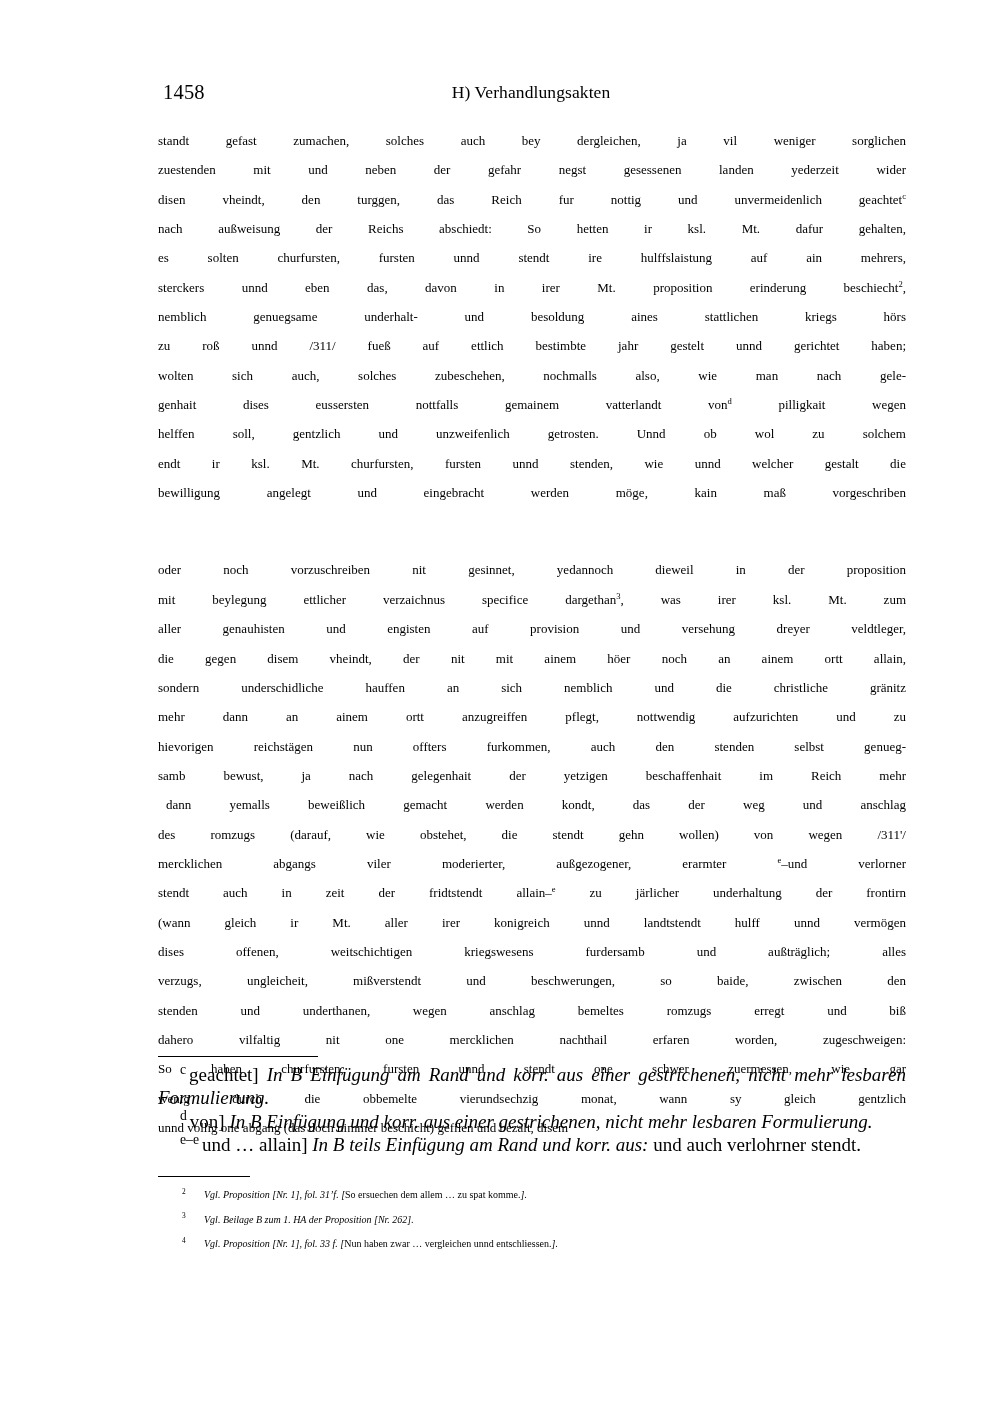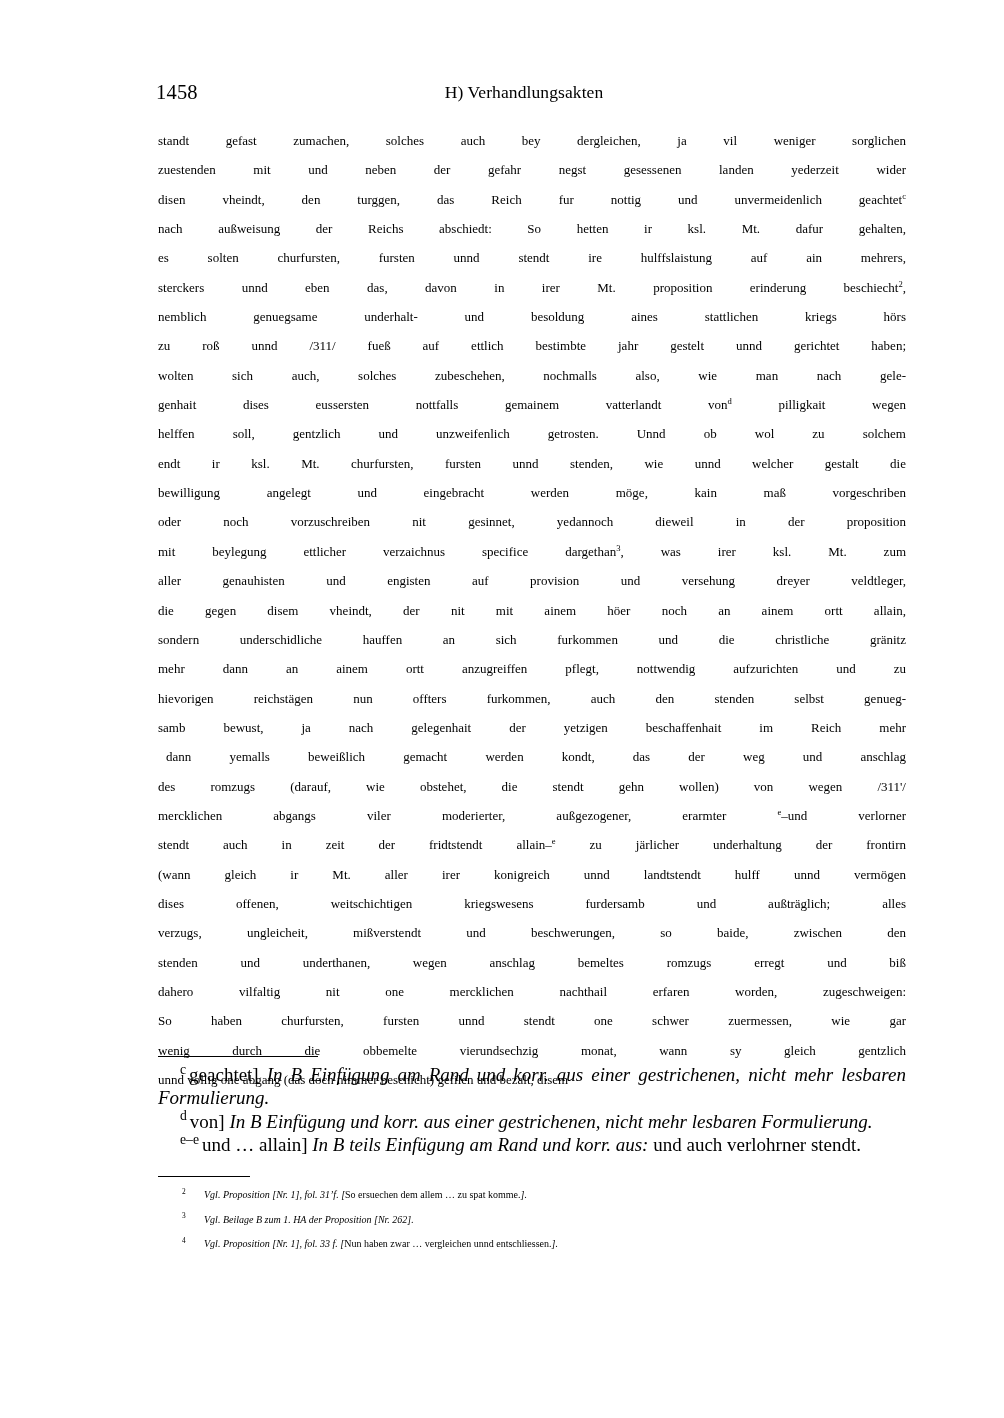--- a/index.html
+++ b/index.html
@@ -19,21 +19,21 @@
     position: absolute;
     left: 0;
     top: 0;
     width: 1004px;
     height: 1418px;
   }
 
   
   .runhead {
     position: absolute;
-    left: 156px;
+    left: 163px;
     top: 78px;
     width: 748px;
     height: 28px;
     font-size: 20.5px;
     line-height: 28px;
   }
   .runhead .folio {
     position: absolute;
     left: 0;
     top: 0;
@@ -180,25 +180,25 @@
       <span class="ln" style="white-space: nowrap; display: block;">nach außweisung der Reichs abschiedt: So hetten ir ksl. Mt. dafur gehalten,</span>
       <span class="ln" style="white-space: nowrap; display: block;">es solten churfursten, fursten unnd stendt ire hulffslaistung auf ain mehrers,</span>
       <span class="ln" style="white-space: nowrap; display: block; word-spacing: 14.225px;">sterckers unnd eben das, davon in irer Mt. proposition erinderung beschiecht<sup>2</sup>,</span>
       <span class="ln" style="white-space: nowrap; display: block; word-spacing: 19.053px;">nemblich genuegsame underhalt- und besoldung aines stattlichen kriegs hörs</span>
       <span class="ln" style="white-space: nowrap; display: block; word-spacing: 12.135px;">zu roß unnd /311/ fueß auf ettlich bestimbte jahr gestelt unnd gerichtet haben;</span>
       <span class="ln" style="white-space: nowrap; display: block;">wolten sich auch, solches zubeschehen, nochmalls also, wie man nach gele-</span>
       <span class="ln" style="white-space: nowrap; display: block; word-spacing: 18.789px;">genhait dises eussersten nottfalls gemainem vatterlandt von<sup>d</sup> pilligkait wegen</span>
       <span class="ln" style="white-space: nowrap; display: block; word-spacing: 15.17px;">helffen soll, gentzlich und unzweifenlich getrosten. Unnd ob wol zu solchem</span>
       <span class="ln" style="white-space: nowrap; display: block; word-spacing: 11.445px;">endt ir ksl. Mt. churfursten, fursten unnd stenden, wie unnd welcher gestalt die</span>
       <span class="ln" style="white-space: nowrap; display: block; word-spacing: 18.766px;">bewilligung angelegt und eingebracht werden möge, kain maß vorgeschriben</span>
-      <span class="ln" style="white-space: nowrap; display: block; word-spacing: 17.177px;">oder noch vorzuschreiben nit gesinnet, yedannoch dieweil in der proposition</span>
+      <span class="ln" style="white-space: nowrap; display: block; word-spacing: 17.177px; margin-top: 48px;">oder noch vorzuschreiben nit gesinnet, yedannoch dieweil in der proposition</span>
       <span class="ln" style="white-space: nowrap; display: block; word-spacing: 13.511px;">mit beylegung ettlicher verzaichnus specifice dargethan<sup>3</sup>, was irer ksl. Mt. zum</span>
       <span class="ln" style="white-space: nowrap; display: block; word-spacing: 16.188px;">aller genauhisten und engisten auf provision und versehung dreyer veldtleger,</span>
       <span class="ln" style="white-space: nowrap; display: block;">die gegen disem vheindt, der nit mit ainem höer noch an ainem ortt allain,</span>
-      <span class="ln" style="white-space: nowrap; display: block; word-spacing: 15.726px;">sondern underschidliche hauffen an sich furkommen und die christliche gränitz</span>
+      <span class="ln" style="white-space: nowrap; display: block; word-spacing: 15.726px;">sondern underschidliche hauffen an sich nemblich und die christliche gränitz</span>
       <span class="ln" style="white-space: nowrap; display: block; word-spacing: 15.016px;">mehr dann an ainem ortt anzugreiffen pflegt, nottwendig aufzurichten und zu</span>
       <span class="ln" style="white-space: nowrap; display: block; word-spacing: 14.227px;">hievorigen reichstägen nun offters furkommen, auch den stenden selbst genueg-</span>
       <span class="ln" style="white-space: nowrap; display: block; word-spacing: 15.016px;">samb bewust, ja nach gelegenhait der yetzigen beschaffenhait im Reich mehr</span>
       <span class="ln" style="white-space: nowrap; display: block; margin-left: 8px;">dann yemalls beweißlich gemacht werden kondt, das der weg und anschlag</span>
       <span class="ln" style="white-space: nowrap; display: block; word-spacing: 14.045px; font-family: Liberation Serif, serif;">des romzugs (darauf, wie obstehet, die stendt gehn wollen) von wegen /311'/</span>
       <span class="ln" style="white-space: nowrap; display: block; word-spacing: 18.819px; font-family: Liberation Serif, serif;">mercklichen abgangs viler moderierter, außgezogener, erarmter <sup>e</sup>–und verlorner</span>
       <span class="ln" style="white-space: nowrap; display: block; word-spacing: 12.415px;">stendt auch in zeit der fridtstendt allain–<sup>e</sup> zu järlicher underhaltung der frontirn</span>
       <span class="ln" style="white-space: nowrap; display: block; word-spacing: 12.518px;">(wann gleich ir Mt. aller irer konigreich unnd landtstendt hulff unnd vermögen</span>
       <span class="ln" style="white-space: nowrap; display: block; word-spacing: 20.136px;">dises offenen, weitschichtigen kriegswesens furdersamb und außträglich; alles</span>
       <span class="ln" style="white-space: nowrap; display: block; word-spacing: 16.633px;">verzugs, ungleicheit, mißverstendt und beschwerungen, so baide, zwischen den</span>

